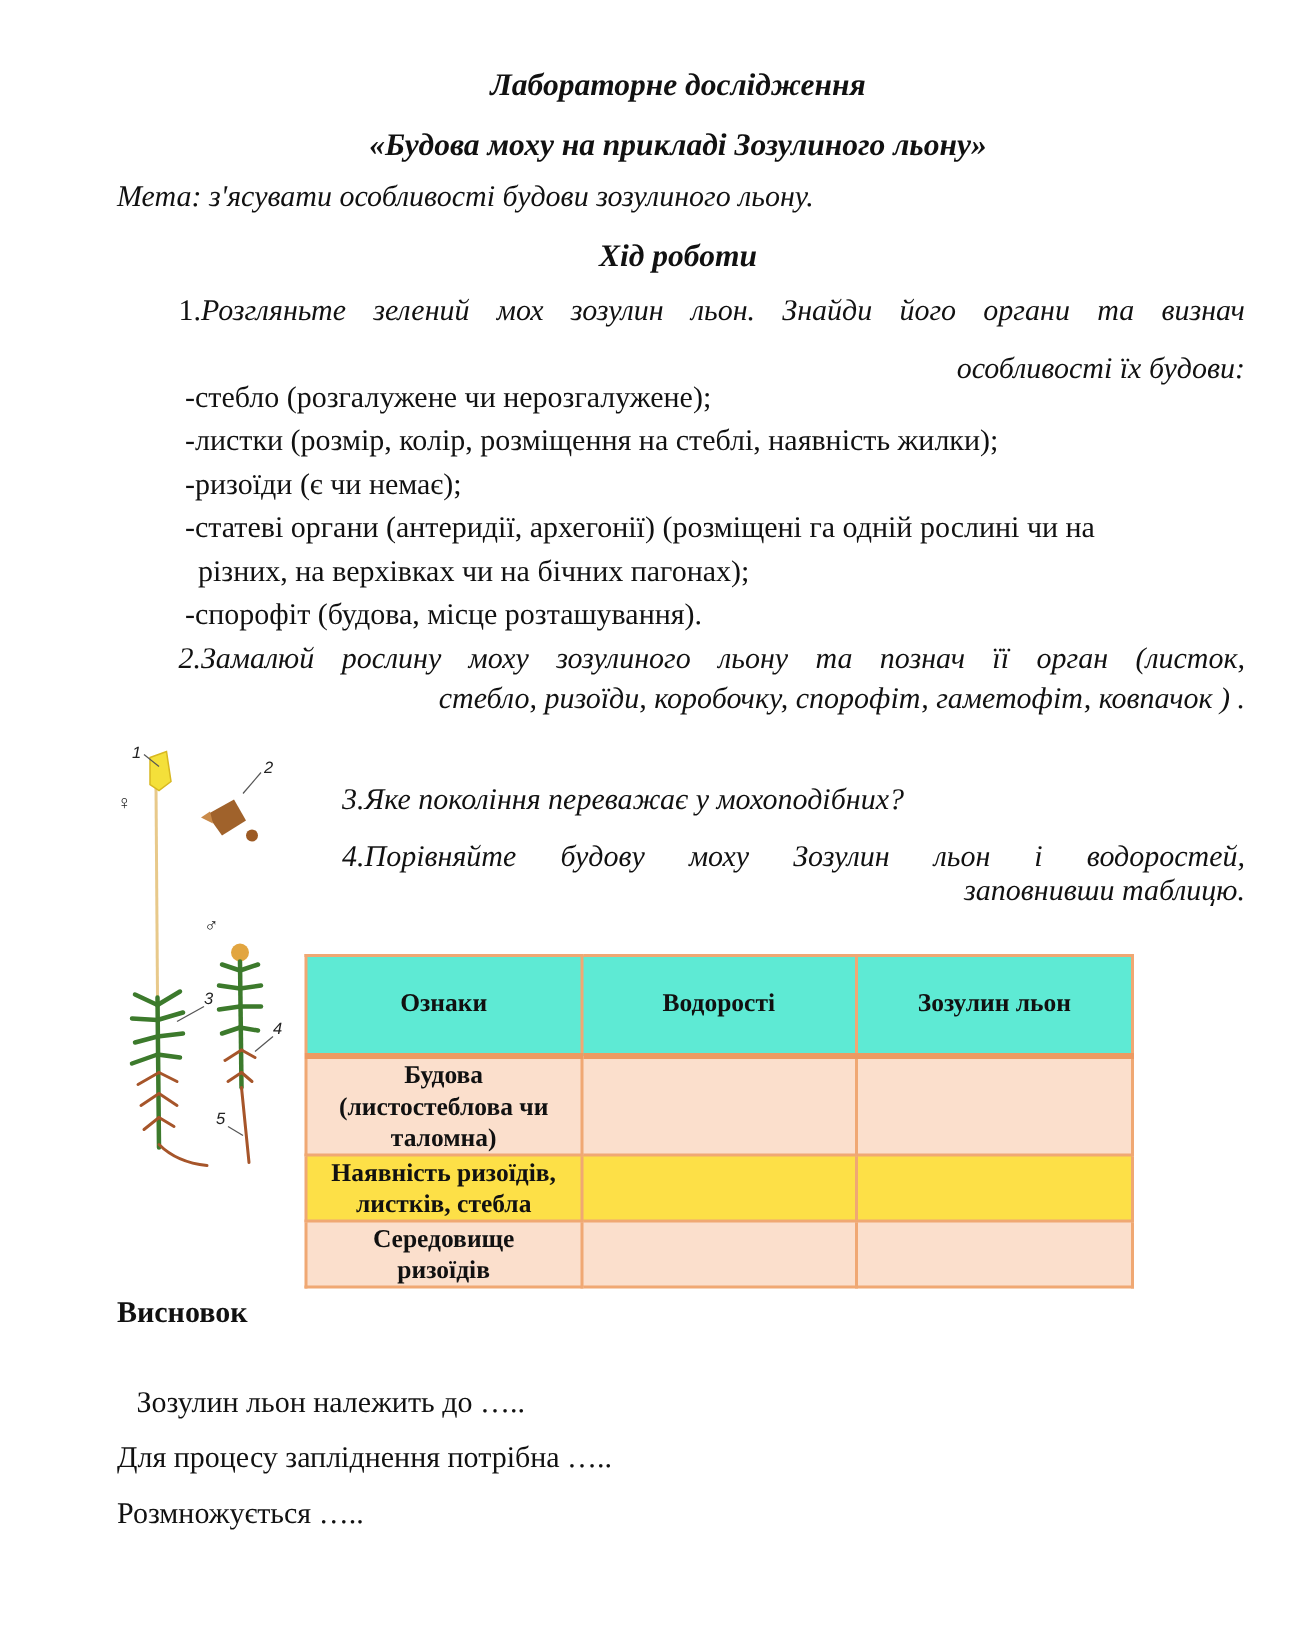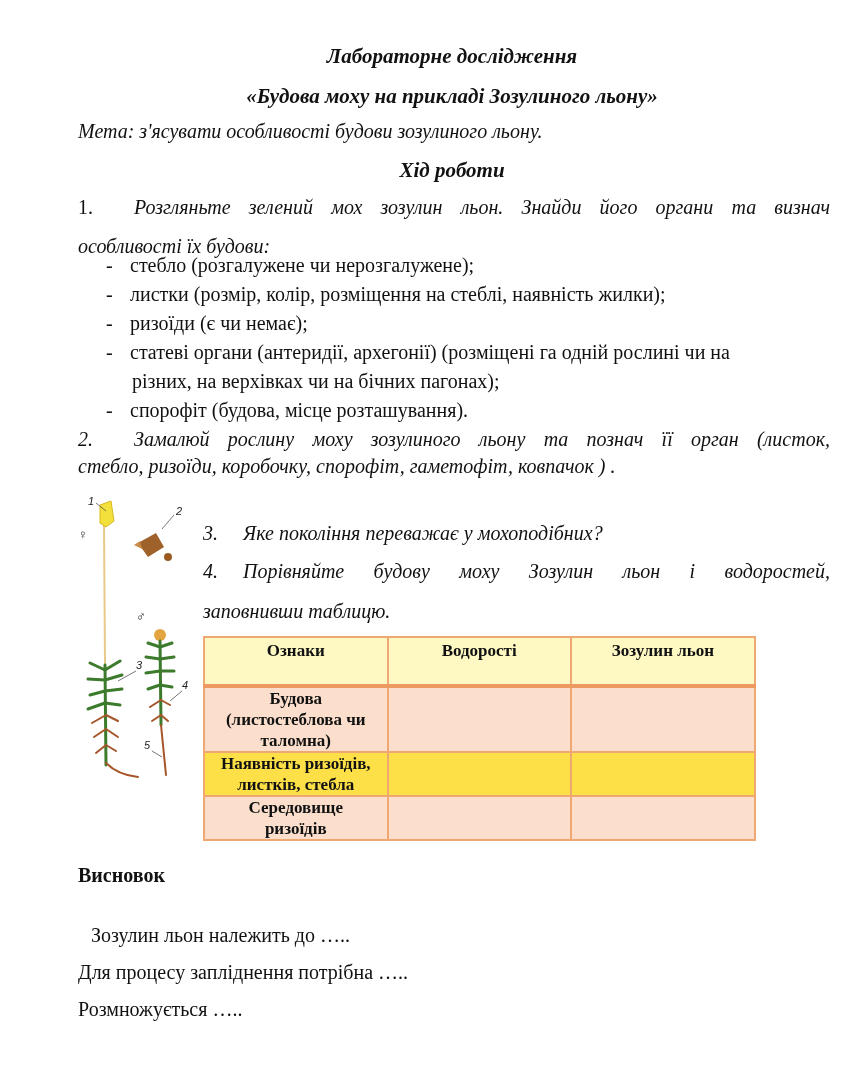--- a/index.html
+++ b/index.html
@@ -1,40 +1,40 @@
 <!DOCTYPE html>
 <html><head>
 <meta charset="utf-8">
 <style>
   html, body { margin: 0; padding: 0; background: #ffffff; }
   body {
     width: 864px; height: 1084px; position: relative; overflow: hidden;
     font-family: "Liberation Serif", "DejaVu Serif", serif;
     color: #111;
   }
-  .abs { position: absolute; }
+  .abs { position: absolute; text-align: right; }
   .title {
     left: 0; width: 904px; text-align: center;
     font-style: italic; font-weight: bold; font-size: 21px;
   }
   .ital { font-style: italic; }
   .line { font-size: 20px; white-space: nowrap; }
   .num { display: inline-block; width: 56px; font-style: normal; }
   .num.it { font-style: italic; }
   .dash { display: inline-block; width: 24px; }
   .justline { display: flex; justify-content: space-between; }
   table.cmp {
     position: absolute; left: 203px; top: 636px; width: 553px;
     border-collapse: collapse; font-family: "Liberation Serif", serif;
     font-weight: bold; font-size: 17px; line-height: 21px;
   }
   table.cmp td, table.cmp th {
     border: 2px solid #f0a873; padding: 0; text-align: center; vertical-align: top;
   }
-  table.cmp th { height: 44px; padding-top: 2px; font-weight: bold; background: #fef9c3; }
+  table.cmp th { height: 44px; padding-top: 20px; font-weight: bold; background: #5eead4; }
   table.cmp tr.hdr th { border-bottom: 4px solid #ed9a62; }
   table.cmp tr.shade td { background: #fbdfcc; }
   table.cmp tr.plain td { background: #fde047; }
   .plant { left: 78px; top: 495px; width: 120px; height: 290px; }
 </style>
 </head>
 <body>
 
 <div class="abs title" style="top:44px;">Лабораторне  дослідження</div>
 <div class="abs title" style="top:84px;">«Будова моху на прикладі Зозулиного льону»</div>
@@ -177,21 +177,21 @@
         <span class="num it" style="width:40px;">4.</span>
         <span>Порівняйте</span>
       </span>
     <span>будову</span>
     <span>моху</span>
     <span>Зозулин</span>
     <span>льон</span>
     <span>і</span>
     <span>водоростей,</span>
   </div>
-  <div class="line ital" style="margin-top:17px;">заповнивши таблицю.</div>
+  <div class="line ital" style="margin-top:0;">заповнивши таблицю.</div>
 </div>
 
 <table class="cmp">
   <colgroup>
       <col style="width:184px">
       <col style="width:184px">
       <col style="width:185px">
     </colgroup>
   <tbody>
       <tr class="hdr">

